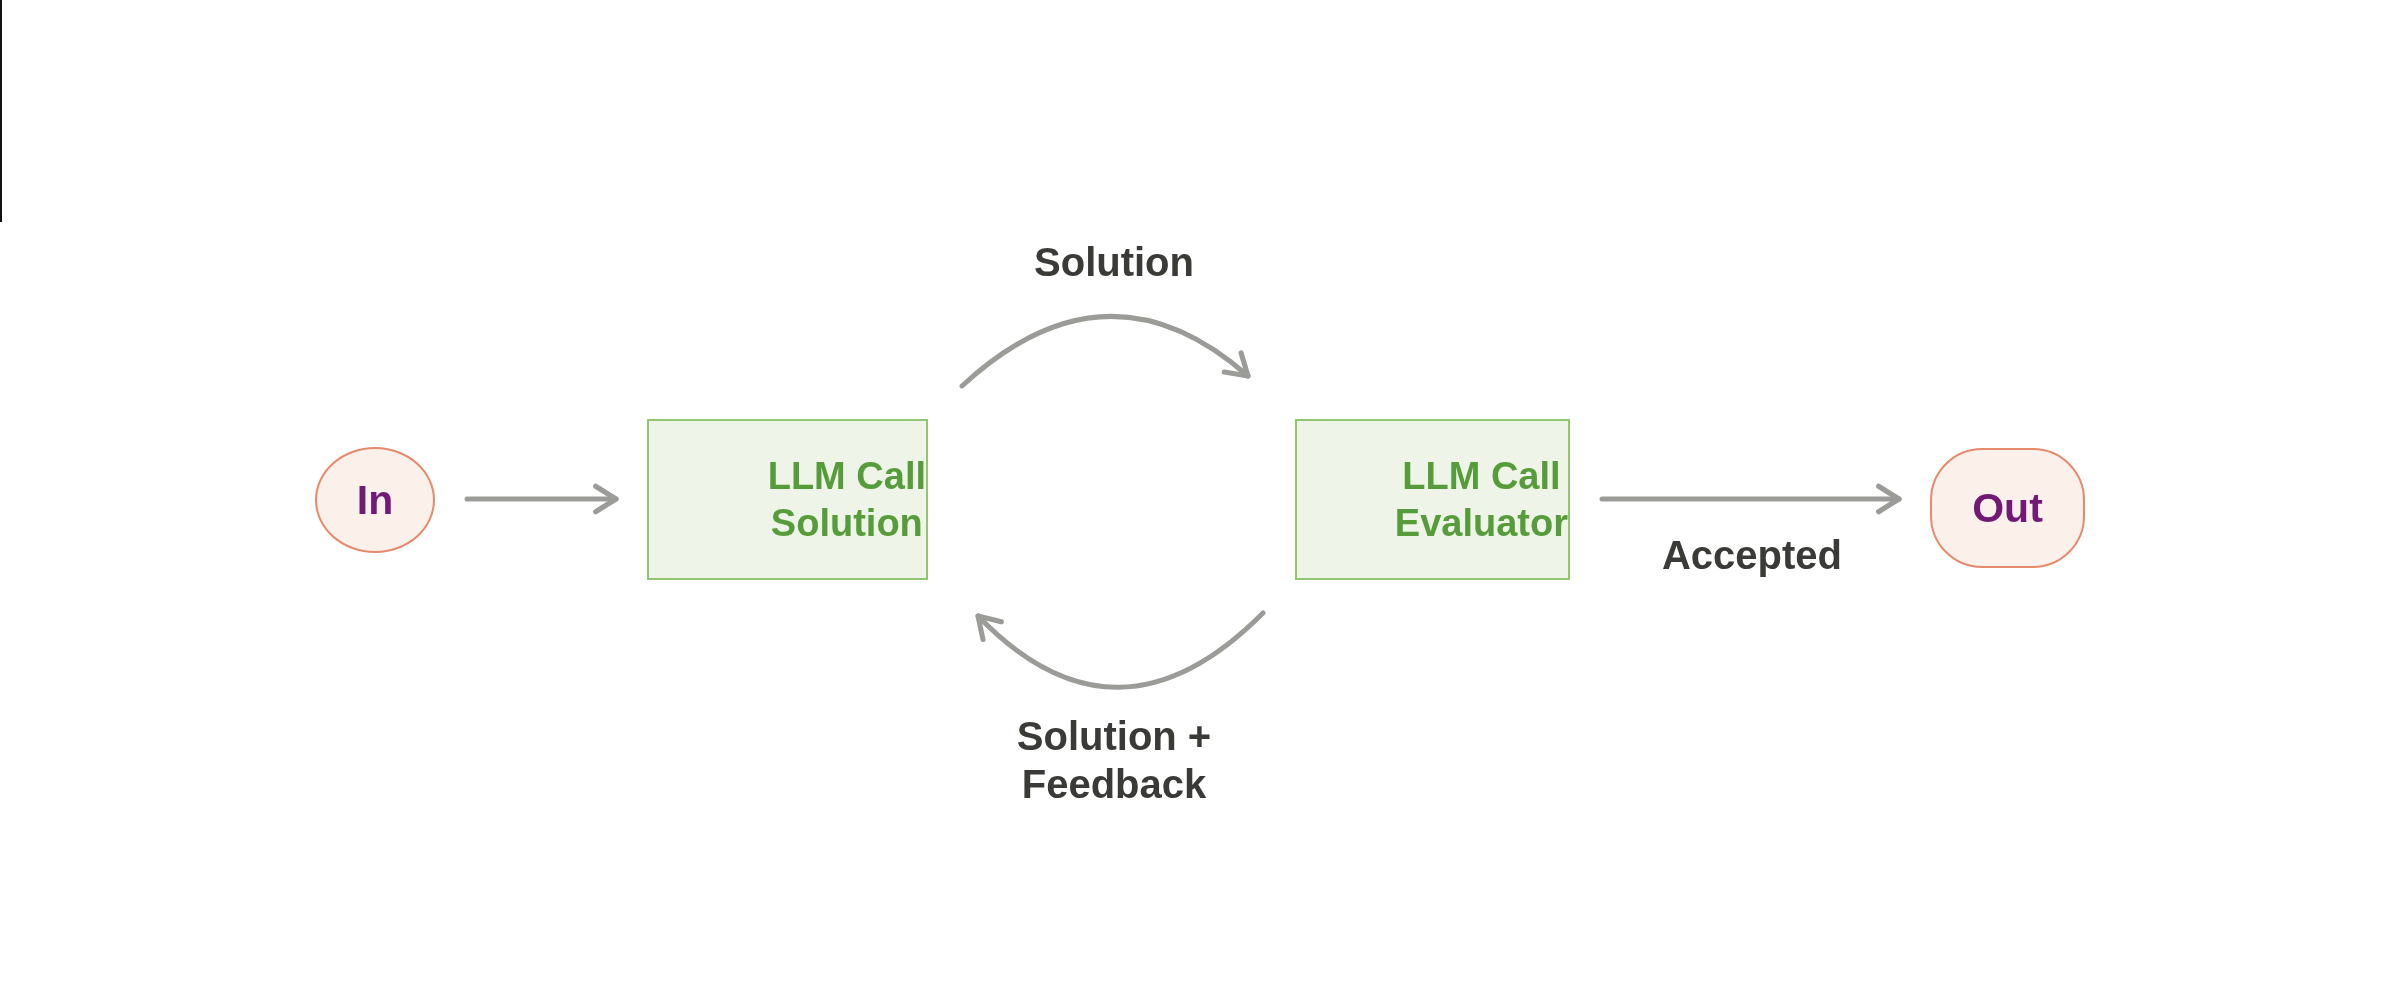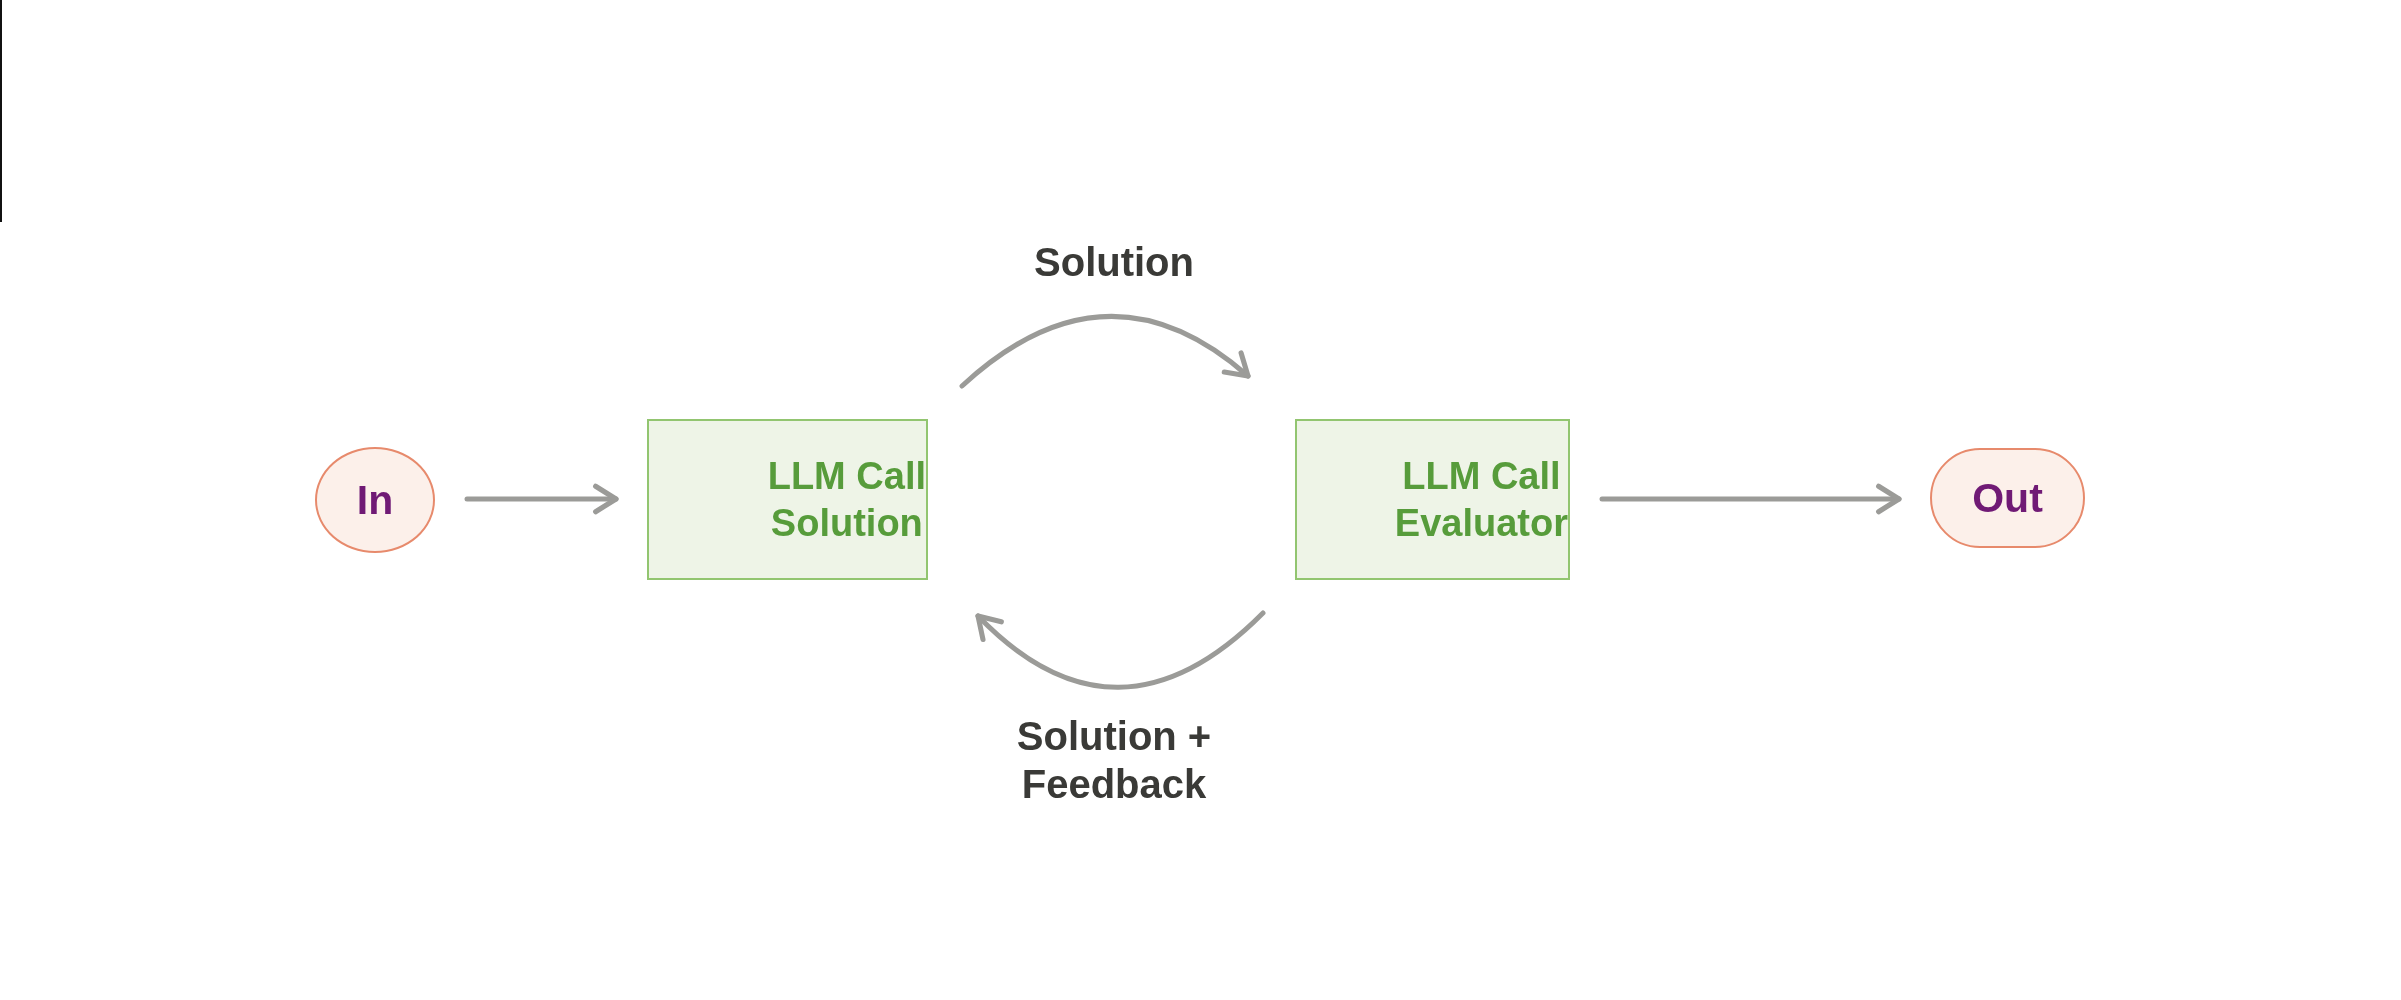--- a/index.html
+++ b/index.html
@@ -49,21 +49,21 @@
     left: 315px;
     top: 447px;
     width: 120px;
     height: 106px;
     border-radius: 50%;
   }
   .out-node {
     left: 1930px;
     top: 448px;
     width: 155px;
-    height: 100px;
+    height: 120px;
     border-radius: 52px;
   }
   .process {
     background: #eef4e7;
     border: 2px solid #92c570;
     color: #579c3b;
     font-size: 38px;
     line-height: 47px;
     justify-content: flex-end;
   }
@@ -143,19 +143,20 @@
       <span class="line">Evaluator</span>
     </div>
   </div>
 
   <div class="node terminal out-node">
     <span>Out</span>
   </div>
 
   <div class="edge-label solution-label">Solution</div>
 
+  <div class="edge-label accepted-label">Accepted</div>
 
   <div class="edge-label rejected-label">
     <span class="line">Solution +</span>
     <span class="line">Feedback</span>
   </div>
 
 </div>
 
 </body></html>

